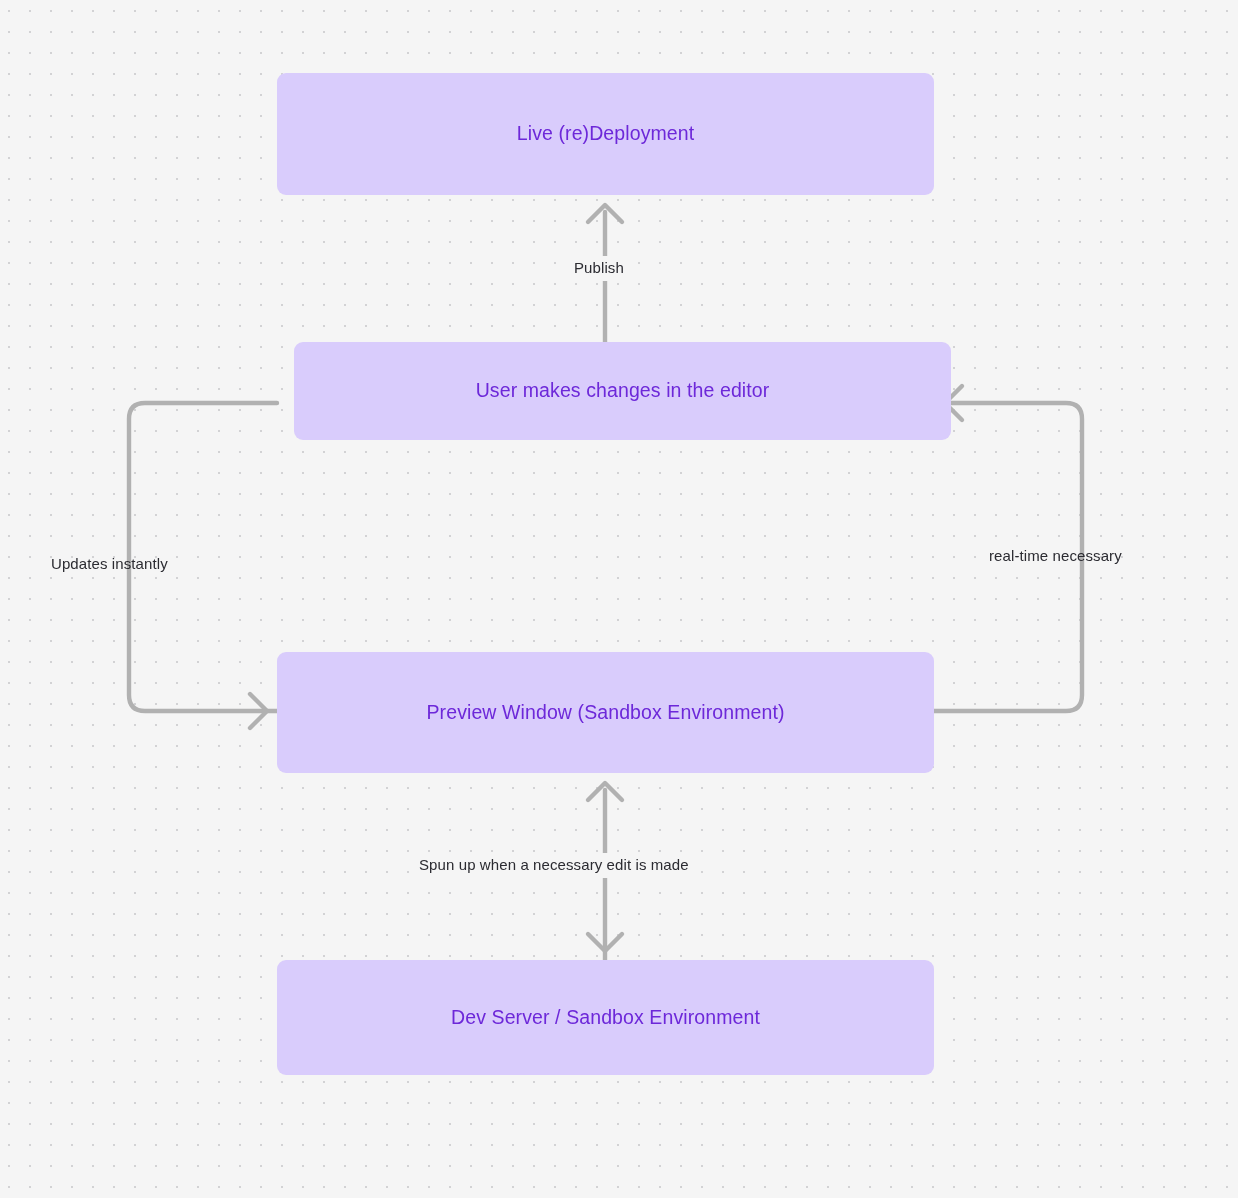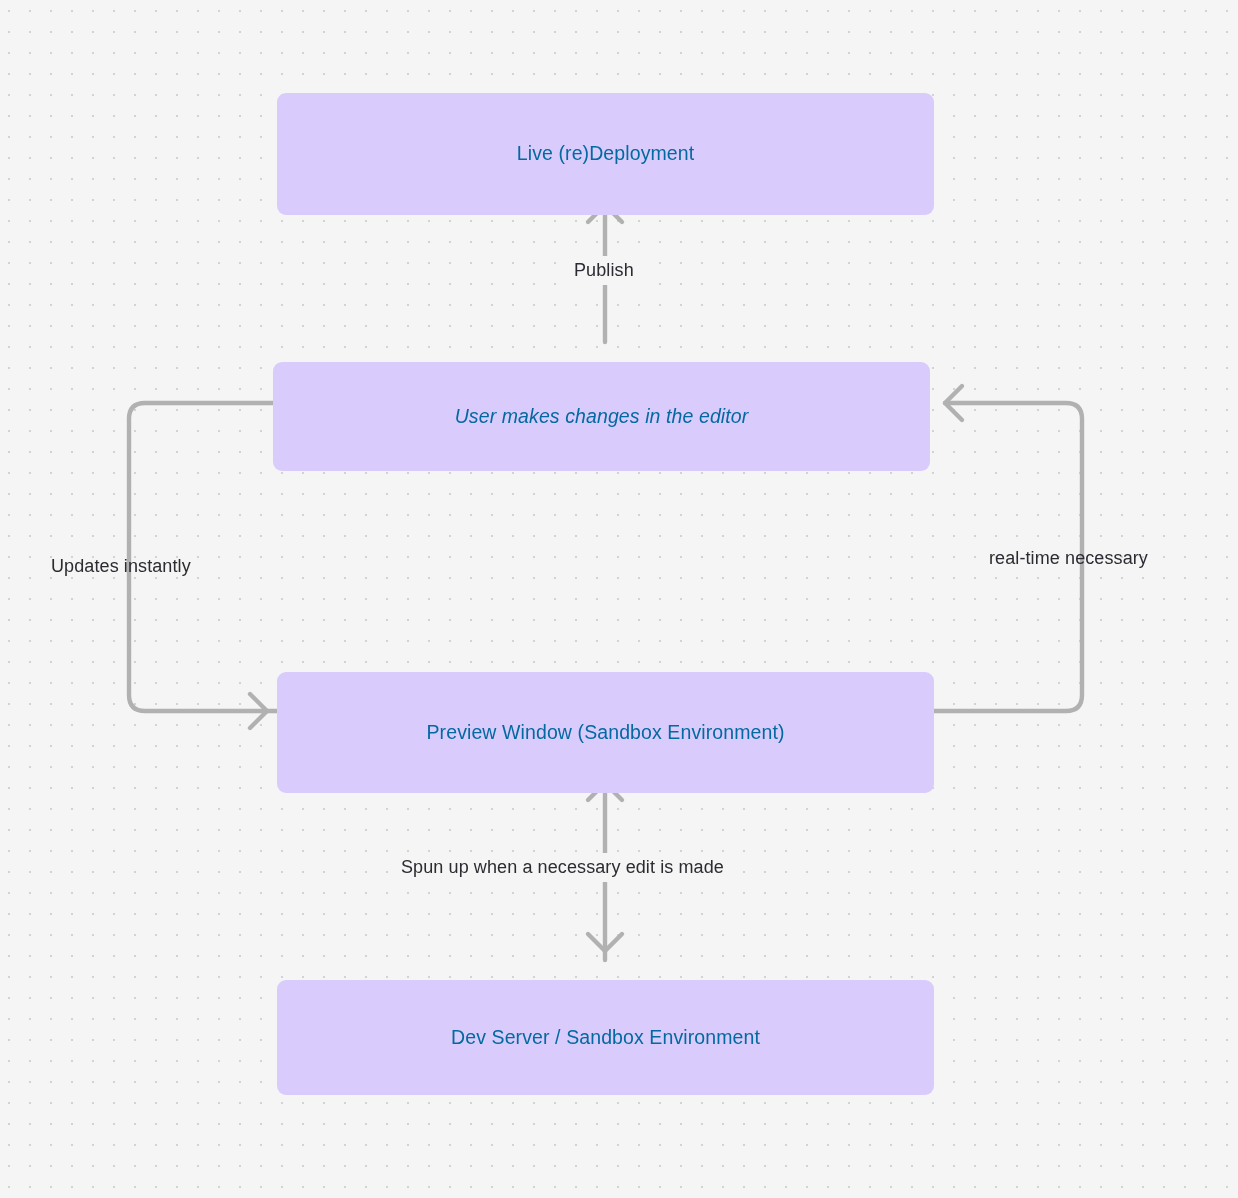--- a/index.html
+++ b/index.html
@@ -25,31 +25,30 @@
   }
   
   .node {
     position: absolute;
     background: #d9ccfc;
     border-radius: 9px;
     display: flex;
     align-items: center;
     justify-content: center;
     box-sizing: border-box;
-    color: #0369a1;
+    color: #6d28d9;
     font-size: 19.5px;
     font-weight: 400;
     letter-spacing: 0.1px;
     text-align: center;
     line-height: 1.3;
     padding: 4px 14px;
-    margin-top: 20px;
   }
   #node-deploy   { left: 277px; top: 73px;  width: 657px; height: 122px; }
-  #node-editor   { left: 273px; top: 342px; width: 657px; height: 109px; font-style: italic; }
+  #node-editor   { left: 294px; top: 342px; width: 657px; height: 98px; }
   #node-preview  { left: 277px; top: 652px; width: 657px; height: 121px; align-items: center; }
   #node-devserver{ left: 277px; top: 960px; width: 657px; height: 115px; }
 
   
   #edges {
     position: absolute;
     left: 0;
     top: 0;
     width: 1238px;
     height: 1198px;
@@ -66,34 +65,34 @@
     fill: none;
     stroke: #b1b1b1;
     stroke-width: 4.4;
     stroke-linecap: round;
     stroke-linejoin: round;
   }
 
   
   .edge-label {
     position: absolute;
-    font-size: 18px;
+    font-size: 15px;
     color: #2b2b31;
     white-space: nowrap;
     background: #f5f5f5;
     padding: 3px 7px;
     letter-spacing: 0.1px;
     line-height: 1.25;
   }
 
   #label-publish {
     left: 567px; top: 256px;
   }
   #label-spun {
-    left: 394px; top: 853px;
+    left: 412px; top: 853px;
   }
   #label-updates {
     left: 44px; top: 544px;
     background: transparent;
     margin-top: 8px;
   }
   #label-realtime {
     left: 982px; top: 544px;
     background: transparent;
   }

